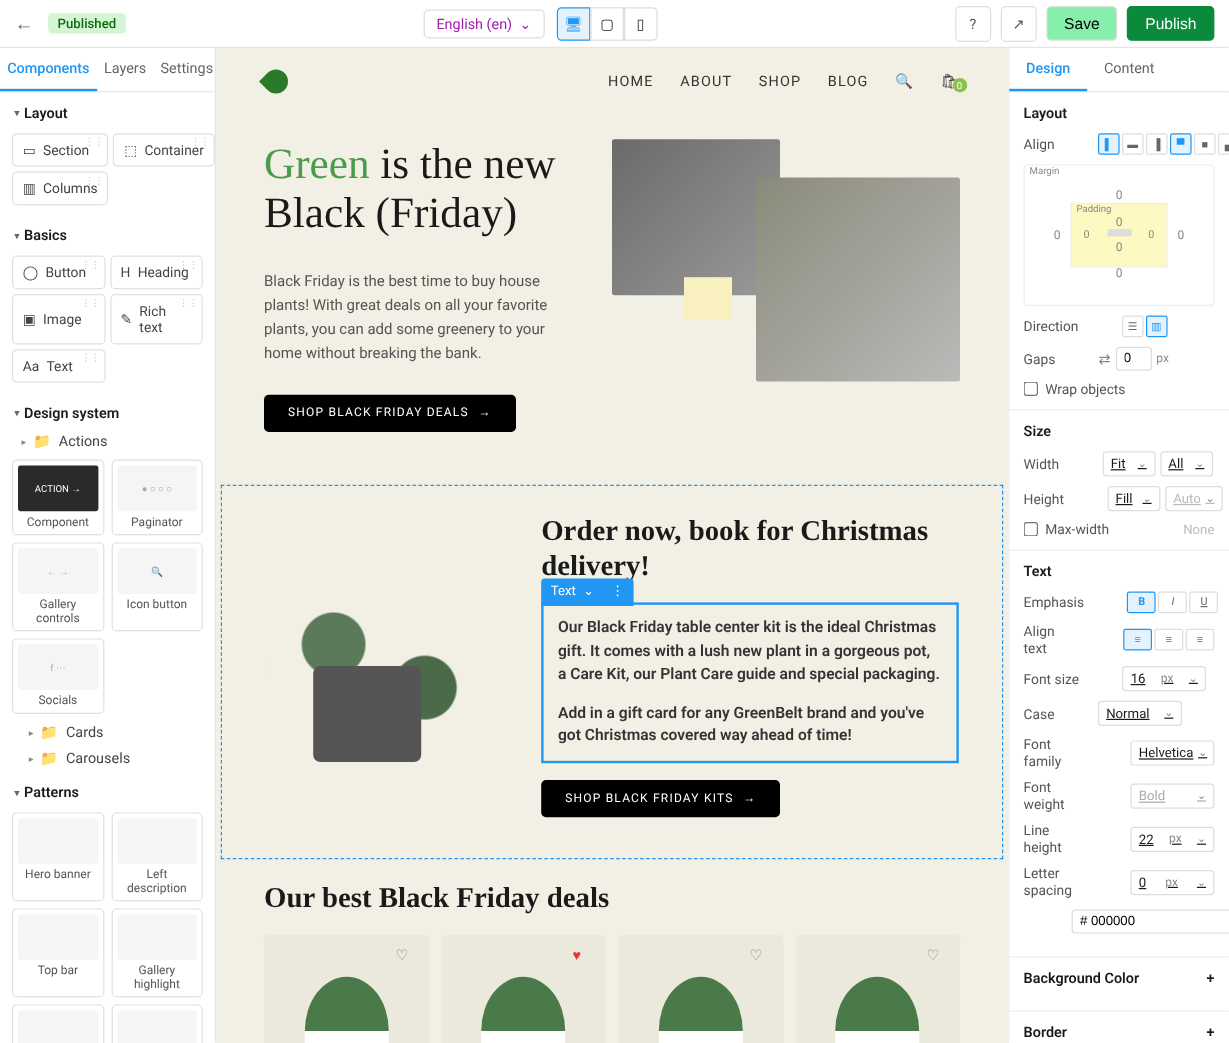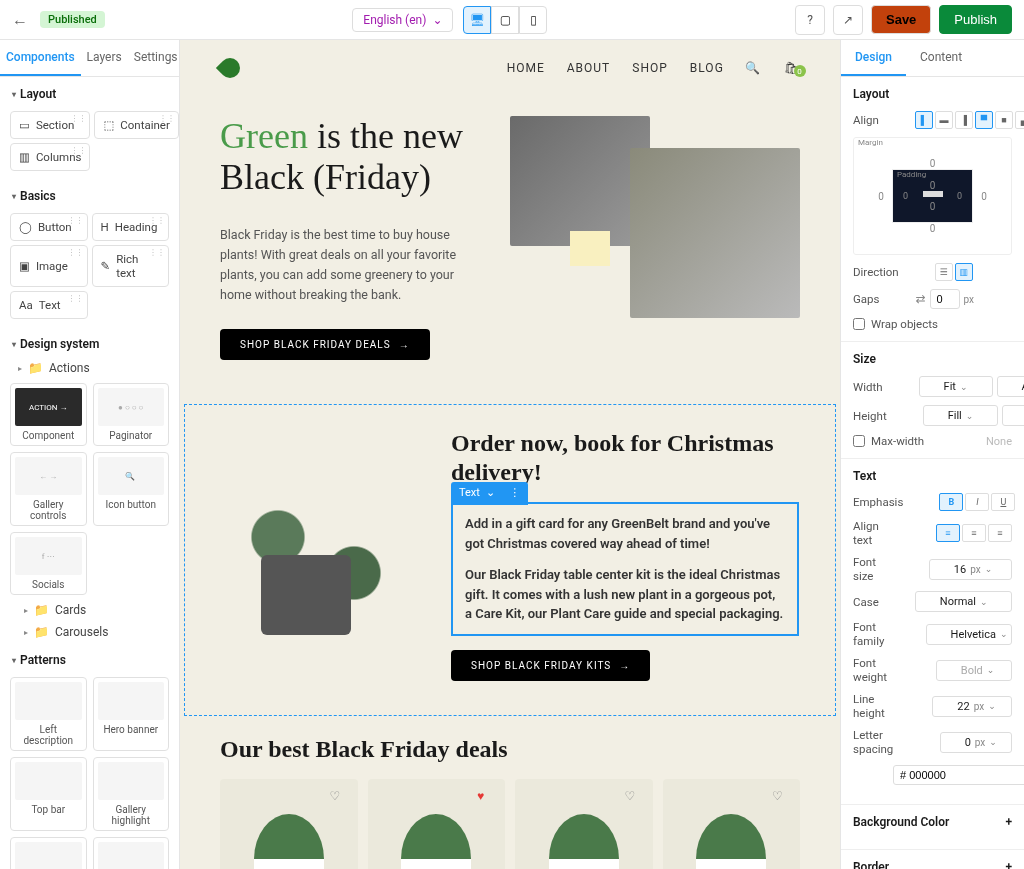--- a/index.html
+++ b/index.html
@@ -14,21 +14,21 @@
 .badge-published { background: #d4f5d4; color: #0a6e0a; padding: 2px 8px; border-radius: 4px; font-size: 11px; font-weight: 500; }
 .topbar .center { flex: 1; display: flex; justify-content: center; align-items: center; gap: 10px; }
 .lang-select { display: flex; align-items: center; gap: 6px; padding: 4px 10px; border: 1px solid #ddd; border-radius: 4px; color: #a21caf; font-size: 12px; cursor: pointer; }
 .device-group { display: flex; gap: 0; }
 .device-btn { width: 28px; height: 28px; display: flex; align-items: center; justify-content: center; border: 1px solid #ddd; cursor: pointer; background: #fff; }
 .device-btn.active { background: #e3f2fd; border-color: #2196f3; color: #2196f3; }
 .device-btn:first-child { border-radius: 4px 0 0 4px; }
 .device-btn:last-child { border-radius: 0 4px 4px 0; }
 .topbar .right { display: flex; align-items: center; gap: 8px; }
 .icon-btn { width: 30px; height: 30px; display: flex; align-items: center; justify-content: center; border: 1px solid #ddd; border-radius: 4px; cursor: pointer; background: #fff; color: #555; }
-.btn { padding: 6px 14px; border-radius: 4px; border: 1px solid #ddd; background: #c2410c; cursor: pointer; font-size: 13px; font-weight: bold; }
+.btn { padding: 6px 14px; border-radius: 4px; border: 1px solid #ddd; background: #86efac; cursor: pointer; font-size: 13px; }
 .btn-primary { background: #0a8a3a; color: #fff; border-color: #0a8a3a; font-weight: 500; }
 
 
 .main { flex: 1; display: flex; overflow: hidden; }
 
 
 .left-panel { width: 180px; border-right: 1px solid #e5e5e5; display: flex; flex-direction: column; overflow-y: auto; }
 .lp-tabs { display: flex; border-bottom: 1px solid #e5e5e5; }
 .lp-tab { flex: 1; padding: 10px 6px; text-align: center; font-size: 12px; color: #666; cursor: pointer; border-bottom: 2px solid transparent; }
 .lp-tab.active { color: #2196f3; border-bottom-color: #2196f3; font-weight: 500; }
@@ -94,24 +94,24 @@
 .rp-tab { padding: 10px 14px; font-size: 12px; color: #666; cursor: pointer; border-bottom: 2px solid transparent; }
 .rp-tab.active { color: #2196f3; border-bottom-color: #2196f3; font-weight: 500; }
 .rp-section { padding: 10px 12px; border-bottom: 1px solid #eee; }
 .rp-section-hd { font-size: 12px; font-weight: 600; margin-bottom: 10px; display: flex; align-items: center; justify-content: space-between; }
 .rp-row { display: flex; align-items: center; justify-content: flex-start; margin-bottom: 8px; gap: 36px; }
 .rp-label { color: #555; font-size: 11.5px; }
 .align-btns { display: flex; gap: 2px; }
 .align-btn { width: 18px; height: 18px; border: 1px solid #ddd; border-radius: 2px; display: flex; align-items: center; justify-content: center; font-size: 9px; cursor: pointer; background: #fff; color: #666; }
 .align-btn.active { background: #e3f2fd; border-color: #2196f3; color: #2196f3; }
 .spacing-box { border: 1px solid #eee; border-radius: 3px; padding: 20px; font-size: 9px; color: #888; position: relative; }
-.spacing-padding { border: 1px solid #eee; padding: 10px; background: #0f172a; text-align: center; position: relative; }
+.spacing-padding { border: 1px solid #eee; padding: 10px; background: #fef9c3; text-align: center; position: relative; }
 .spacing-label { position: absolute; top: 0; left: 4px; font-size: 8px; }
 .spacing-val { text-align: center; font-size: 10px; }
-.sel { border: 1px solid #ddd; border-radius: 3px; padding: 3px 24px; font-size: 11px; display: flex; align-items: center; gap: 4px; cursor: pointer; min-width: 44px; justify-content: space-between; }
+.sel { border: 1px solid #ddd; border-radius: 3px; padding: 3px 6px; font-size: 11px; display: flex; align-items: center; gap: 4px; cursor: pointer; min-width: 44px; justify-content: space-between; text-decoration: underline; }
 .sel::after { content: "⌄"; font-size: 9px; color: #888; }
 .checkbox-row { display: flex; align-items: center; gap: 6px; font-size: 11.5px; color: #555; }
 .checkbox-row input { width: 12px; height: 12px; }
 .input-sm { border: 1px solid #ddd; border-radius: 3px; padding: 3px 6px; width: 50px; font-size: 11px; }
 .color-swatch { width: 22px; height: 22px; background: #000; border-radius: 3px; }
 .rp-footer { margin-top: auto; padding: 10px 12px; border-top: 1px solid #eee; display: flex; align-items: center; justify-content: space-between; font-size: 11px; color: #666; }
 .bp-icons { display: flex; gap: 4px; }
 .bp-icons span { width: 12px; height: 10px; background: #333; display: inline-block; }
 .bp-icons span:nth-child(2){ width: 8px; background: #aaa; }
 .bp-icons span:nth-child(3){ width: 5px; background: #aaa; }
@@ -226,25 +226,25 @@
             <div class="lbl">Socials</div>
           </div>
       </div>
       <div class="lp-tree-item">📁 <span>Cards</span></div>
       <div class="lp-tree-item">📁 <span>Carousels</span></div>
 
       <div class="lp-section-title">Patterns</div>
       <div class="lp-thumb-grid">
         <div class="lp-thumb">
             <div class="tb"></div>
+            <div class="lbl">Hero banner</div>
+          </div>
+        <div class="lp-thumb">
+            <div class="tb"></div>
             <div class="lbl">Left description</div>
-          </div>
-        <div class="lp-thumb">
-            <div class="tb"></div>
-            <div class="lbl">Hero banner</div>
           </div>
         <div class="lp-thumb">
             <div class="tb"></div>
             <div class="lbl">Top bar</div>
           </div>
         <div class="lp-thumb">
             <div class="tb"></div>
             <div class="lbl">Gallery highlight</div>
           </div>
         <div class="lp-thumb">
@@ -292,22 +292,22 @@
         <div class="section-selected">
           <div class="gift-img"></div>
           <div class="section-content">
             <h2 class="sec-title">Order now, book for Christmas delivery!</h2>
             <div class="text-selected">
               <div class="text-label">
                 <span>Text</span>
                 <span>⌄</span>
                 <span class="kebab">⋮</span>
               </div>
+              <p>Our Black Friday table center kit is the ideal Christmas gift. It comes with a lush new plant in a gorgeous pot, a Care Kit, our Plant Care guide and special packaging.</p>
               <p>Add in a gift card for any GreenBelt brand and you've got Christmas covered way ahead of time!</p>
-              <p>Our Black Friday table center kit is the ideal Christmas gift. It comes with a lush new plant in a gorgeous pot, a Care Kit, our Plant Care guide and special packaging.</p>
             </div>
             <div class="cta-btn" style="margin-top:14px">
                 <span>SHOP BLACK FRIDAY KITS</span>
                 <span>→</span>
               </div>
           </div>
         </div>
 
         <div class="deals-section">
           <h2 class="deals-title">Our best Black Friday deals</h2>

